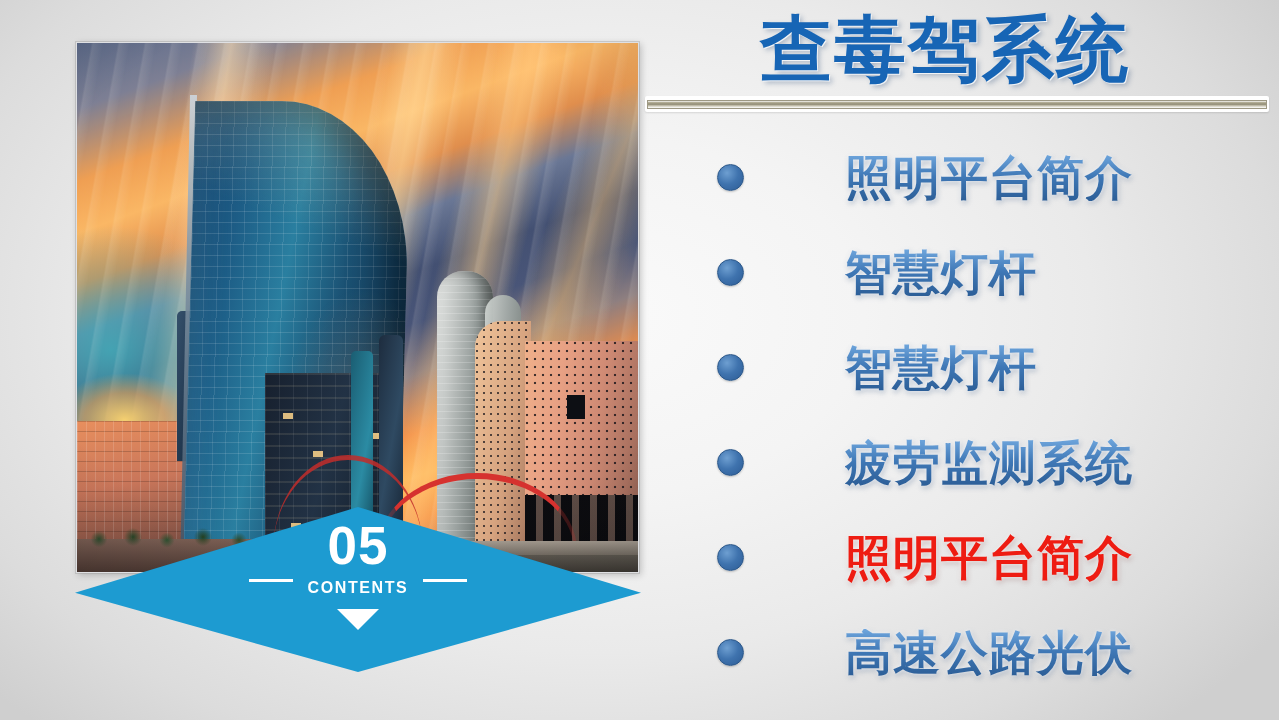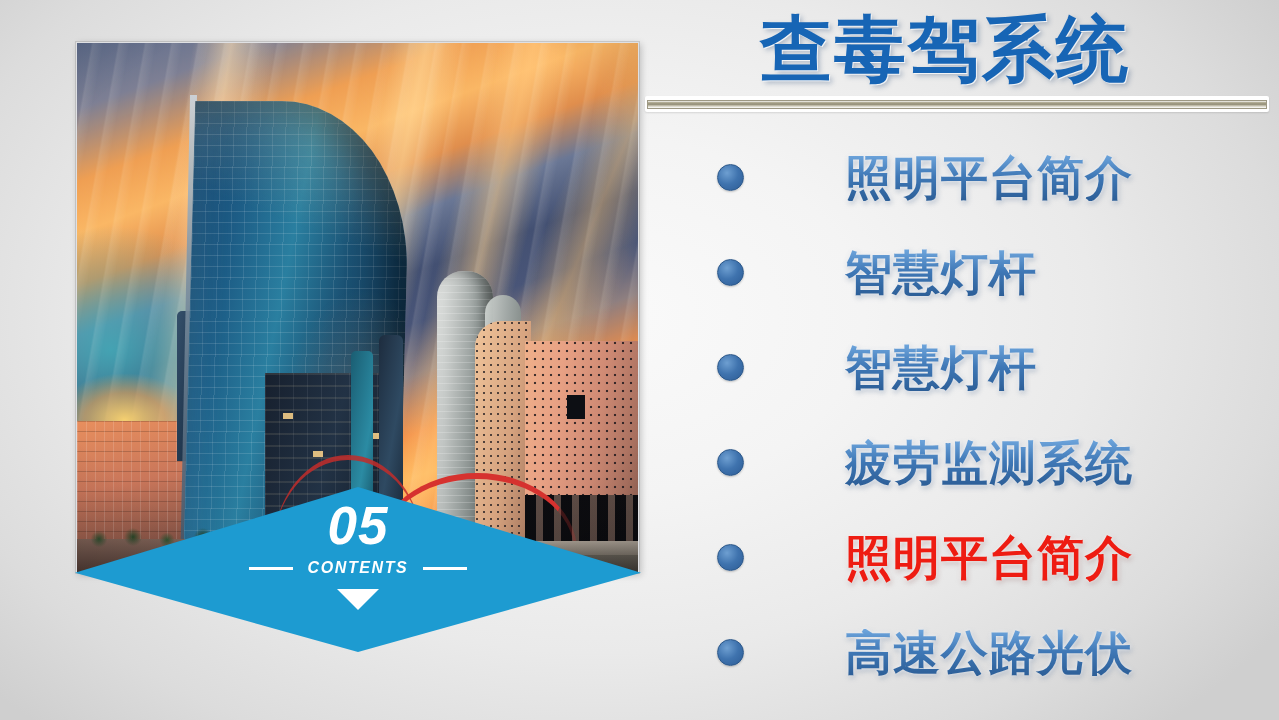--- a/index.html
+++ b/index.html
@@ -186,33 +186,32 @@
       radial-gradient(circle 13px at 122px 12px, #24401f 0%, rgba(36,64,31,0) 70%),
       radial-gradient(circle 11px at 158px 15px, #2c4a2c 0%, rgba(44,74,44,0) 70%);
   }
   .photo-vignette{
     position:absolute; inset:0;
     background:radial-gradient(ellipse 110% 95% at 50% 45%, rgba(0,0,0,0) 55%, rgba(0,0,0,.28) 100%);
   }
 
   
   #diamond{
-    position:absolute; left:75px; top:487px; width:566px; height:165px;
+    position:absolute; left:75px; top:507px; width:566px; height:165px;
     background:#1d9bd1;
     clip-path:polygon(50% 0%, 100% 52%, 50% 100%, 0% 52%);
-    font-style:italic;
   }
   #diamond-num{
     position:absolute; left:0; right:0; top:12px;
     text-align:center; color:#ffffff; font-size:53px; font-weight:bold;
     letter-spacing:1px; line-height:1;
   }
   #diamond-contents{
     position:absolute; left:0; right:0; top:72px;
-    display:flex; align-items:center; justify-content:center; gap:15px;
+    display:flex; justify-content:center; gap:15px;
   }
   .hr-line{ width:44px; height:3px; background:#ffffff; }
   #contents-label{
     color:#ffffff; font-size:16px; font-weight:bold; letter-spacing:1.6px;
   }
   #diamond-caret{
     position:absolute; left:50%; top:102px; transform:translateX(-50%);
     width:0; height:0; border-left:21px solid transparent; border-right:21px solid transparent;
     border-top:21px solid #ffffff;
   }

